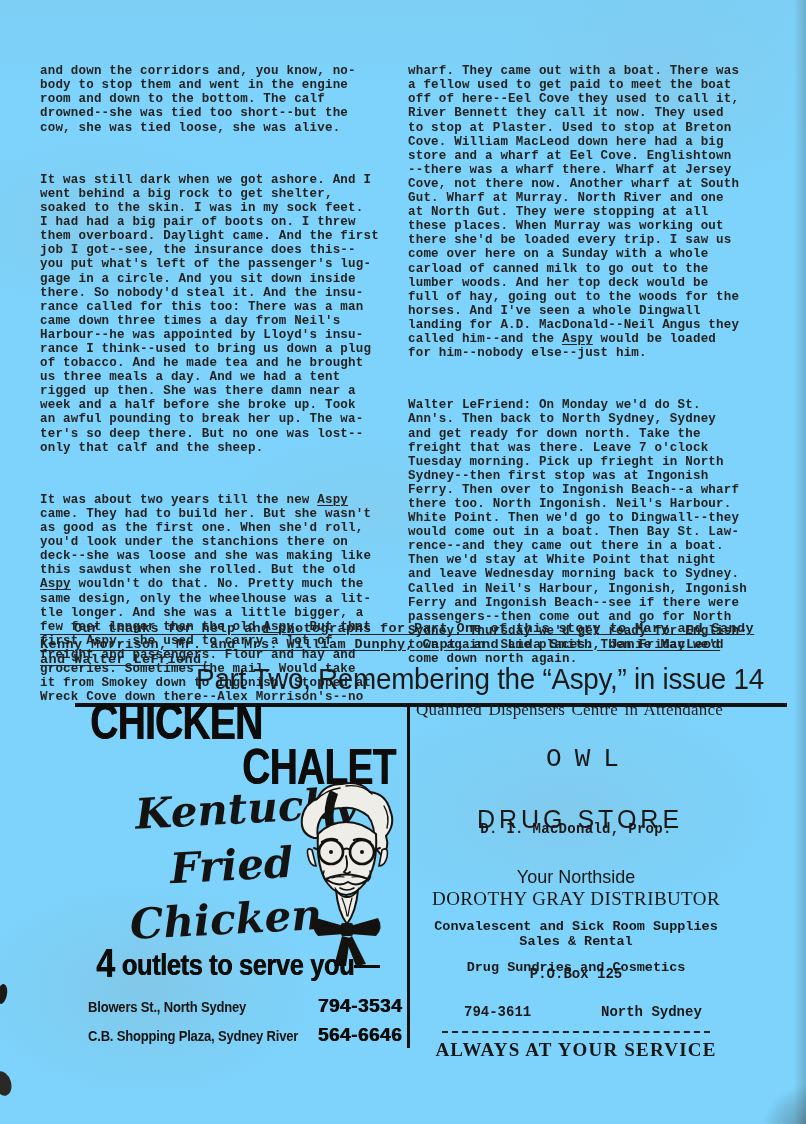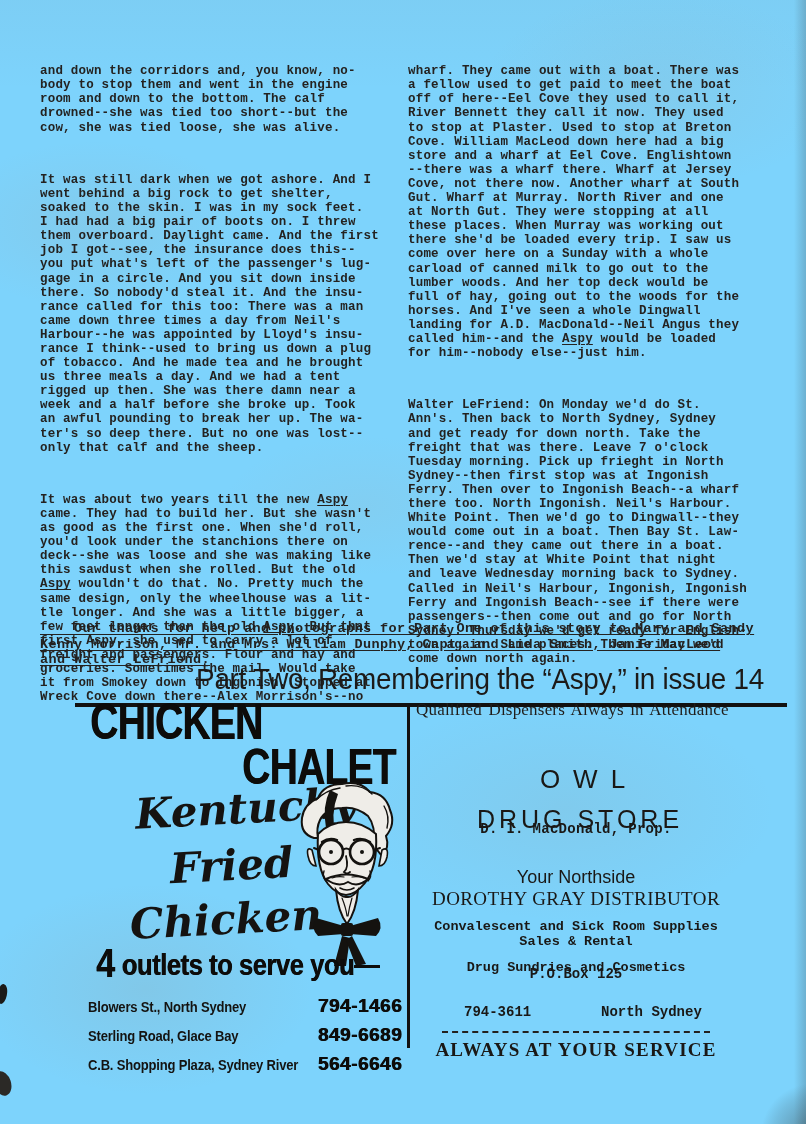--- a/index.html
+++ b/index.html
@@ -81,21 +81,21 @@
     letter-spacing:.5px;text-shadow:.7px 0 0 #0d0c0a;white-space:nowrap;
   }
 
   
   .owl-center{position:absolute;left:420px;width:312px;text-align:center;color:#1a1816;white-space:nowrap;}
   .owl-tagline-top{
     position:absolute;left:416px;top:700px;width:372px;
     font-family:"Liberation Serif","DejaVu Serif",serif;font-size:17px;color:#201d1a;
     letter-spacing:.2px;word-spacing:2px;white-space:nowrap;
   }
-  .owl-name1{top:764px;font-family:Liberation Sans, sans-serif;font-size:26px;letter-spacing:13px;padding-left:13px;}
+  .owl-name1{top:744px;font-family:Liberation Mono, monospace;font-size:26px;letter-spacing:13px;padding-left:13px;}
   .owl-name2{top:805px;font-family:"Liberation Sans",sans-serif;font-size:25px;letter-spacing:4px;padding-left:4px;}
   .owl-prop{top:821px;font-family:"Liberation Mono","DejaVu Sans Mono",monospace;font-weight:bold;font-size:14px;letter-spacing:.3px;}
   .owl-northside{top:867px;font-family:Liberation Sans, sans-serif;font-size:18px;}
   .owl-dorothy{top:888px;font-family:"Liberation Serif","DejaVu Serif",serif;font-size:19px;letter-spacing:.4px;}
   .owl-svc{font-family:"Liberation Mono","DejaVu Sans Mono",monospace;font-weight:bold;font-size:13.5px;letter-spacing:0;}
   .owl-svc1{top:919px;}
   .owl-svc2{top:934px;}
   .owl-svc3{top:960px;}
   .owl-pobox{top:966px;font-family:"Liberation Mono","DejaVu Sans Mono",monospace;font-weight:bold;font-size:14px;}
   .owl-phone{position:absolute;left:464px;top:1004px;font-family:"Liberation Mono","DejaVu Sans Mono",monospace;font-weight:bold;font-size:14px;color:#1a1816;}
@@ -181,35 +181,31 @@
       <path d="M66,160 L80,188 L70,190 L60,164 Z" fill="#14120f"></path>
     </svg>
 
     <div class="kfc-outlets-head">
       <span class="num">4</span><span class="txt"> outlets to serve you—</span>
     </div>
 
     <div class="kfc-rows">
       <div class="kfc-row">
         <span class="kfc-loc">Blowers St., North Sydney</span>
-        <span class="kfc-phone">794-1466</span>
-      </div>
-      <div class="kfc-row">
-        <span class="kfc-loc">Sterling Road, Glace Bay</span>
-        <span class="kfc-phone">849-6689</span>
+        <span class="kfc-phone">794-3534</span>
       </div>
       <div class="kfc-row">
         <span class="kfc-loc">C.B. Shopping Plaza, Sydney River</span>
         <span class="kfc-phone">564-6646</span>
       </div>
     </div>
   </div>
 
   <div>
-    <div class="owl-tagline-top">Qualified Dispensers Always in Attendance</div>
+    <div class="owl-tagline-top">Qualified Dispensers Centre in Attendance</div>
     <div class="owl-center owl-name1">OWL</div>
     <div class="owl-center owl-name2">DRUG STORE</div>
     <div class="owl-center owl-prop">D. I. MacDonald, Prop.</div>
     <div class="owl-center owl-northside">Your Northside</div>
     <div class="owl-center owl-dorothy">DOROTHY GRAY DISTRIBUTOR</div>
     <div class="owl-center owl-svc owl-svc1">Convalescent and Sick Room Supplies</div>
     <div class="owl-center owl-svc owl-svc2">Sales &amp; Rental</div>
     <div class="owl-center owl-svc owl-svc3">Drug Sundries and Cosmetics</div>
     <div class="owl-center owl-pobox">P.O.Box 125</div>
     <div class="owl-phone">794-3611</div>

